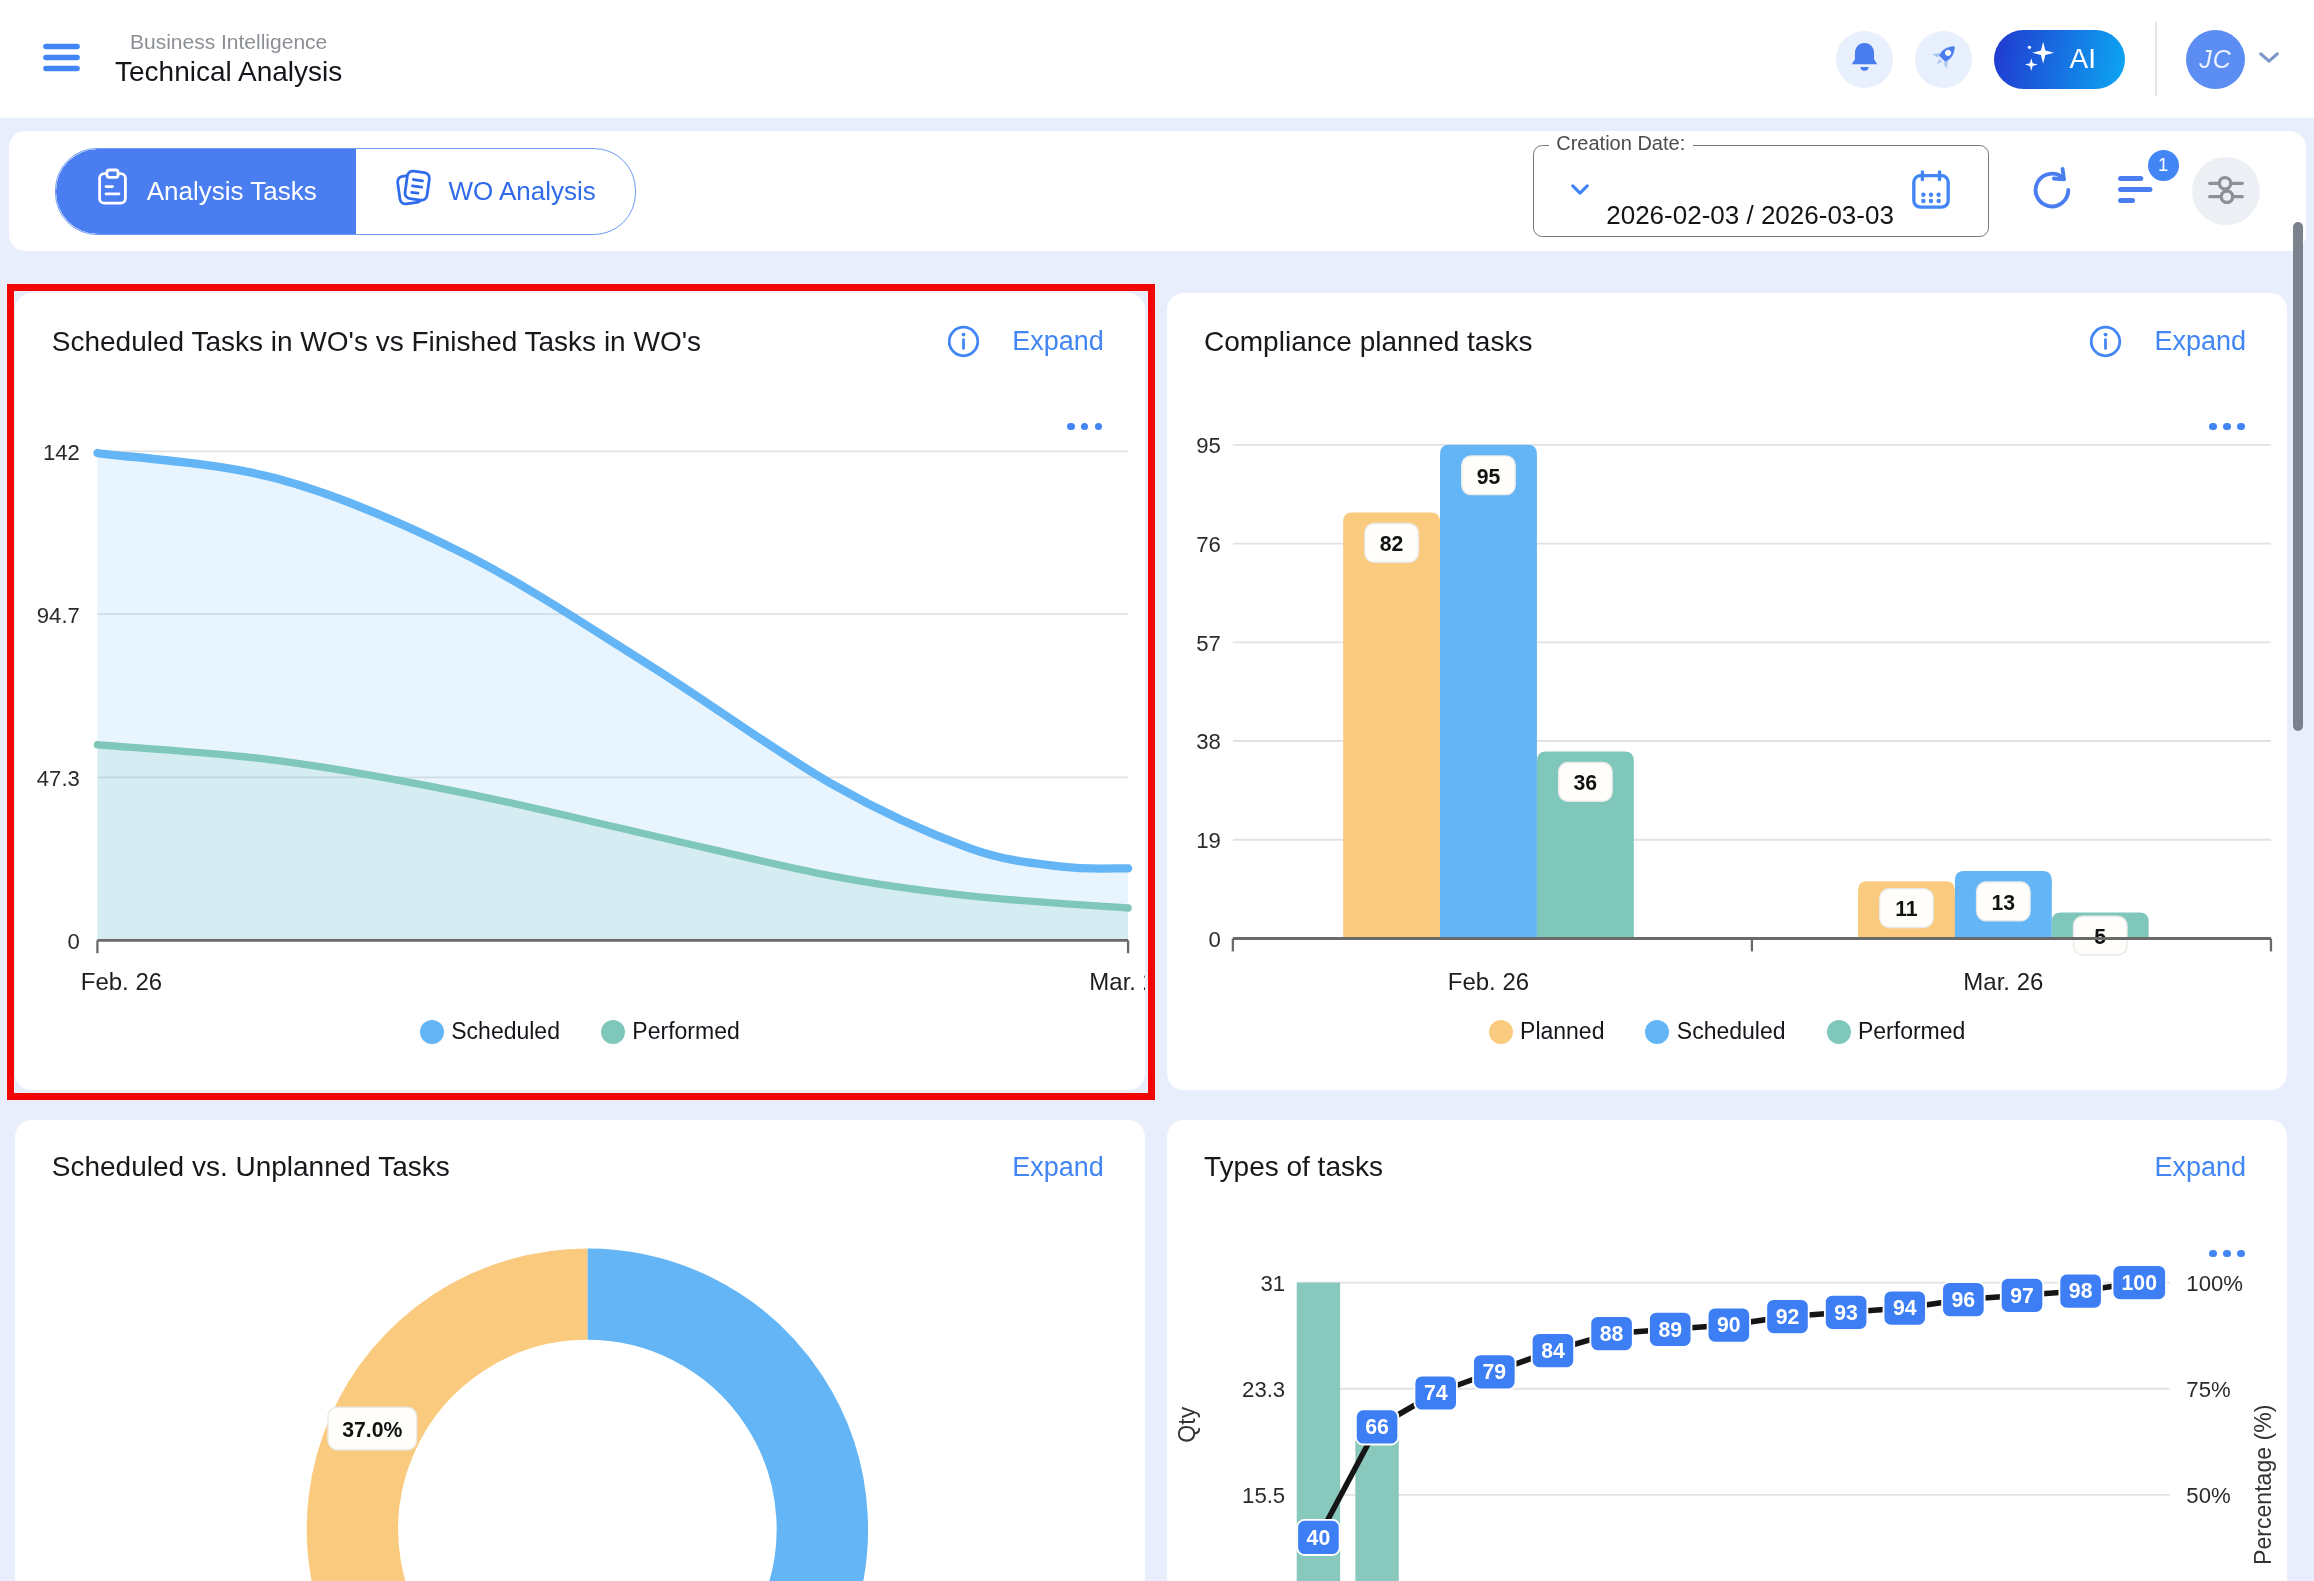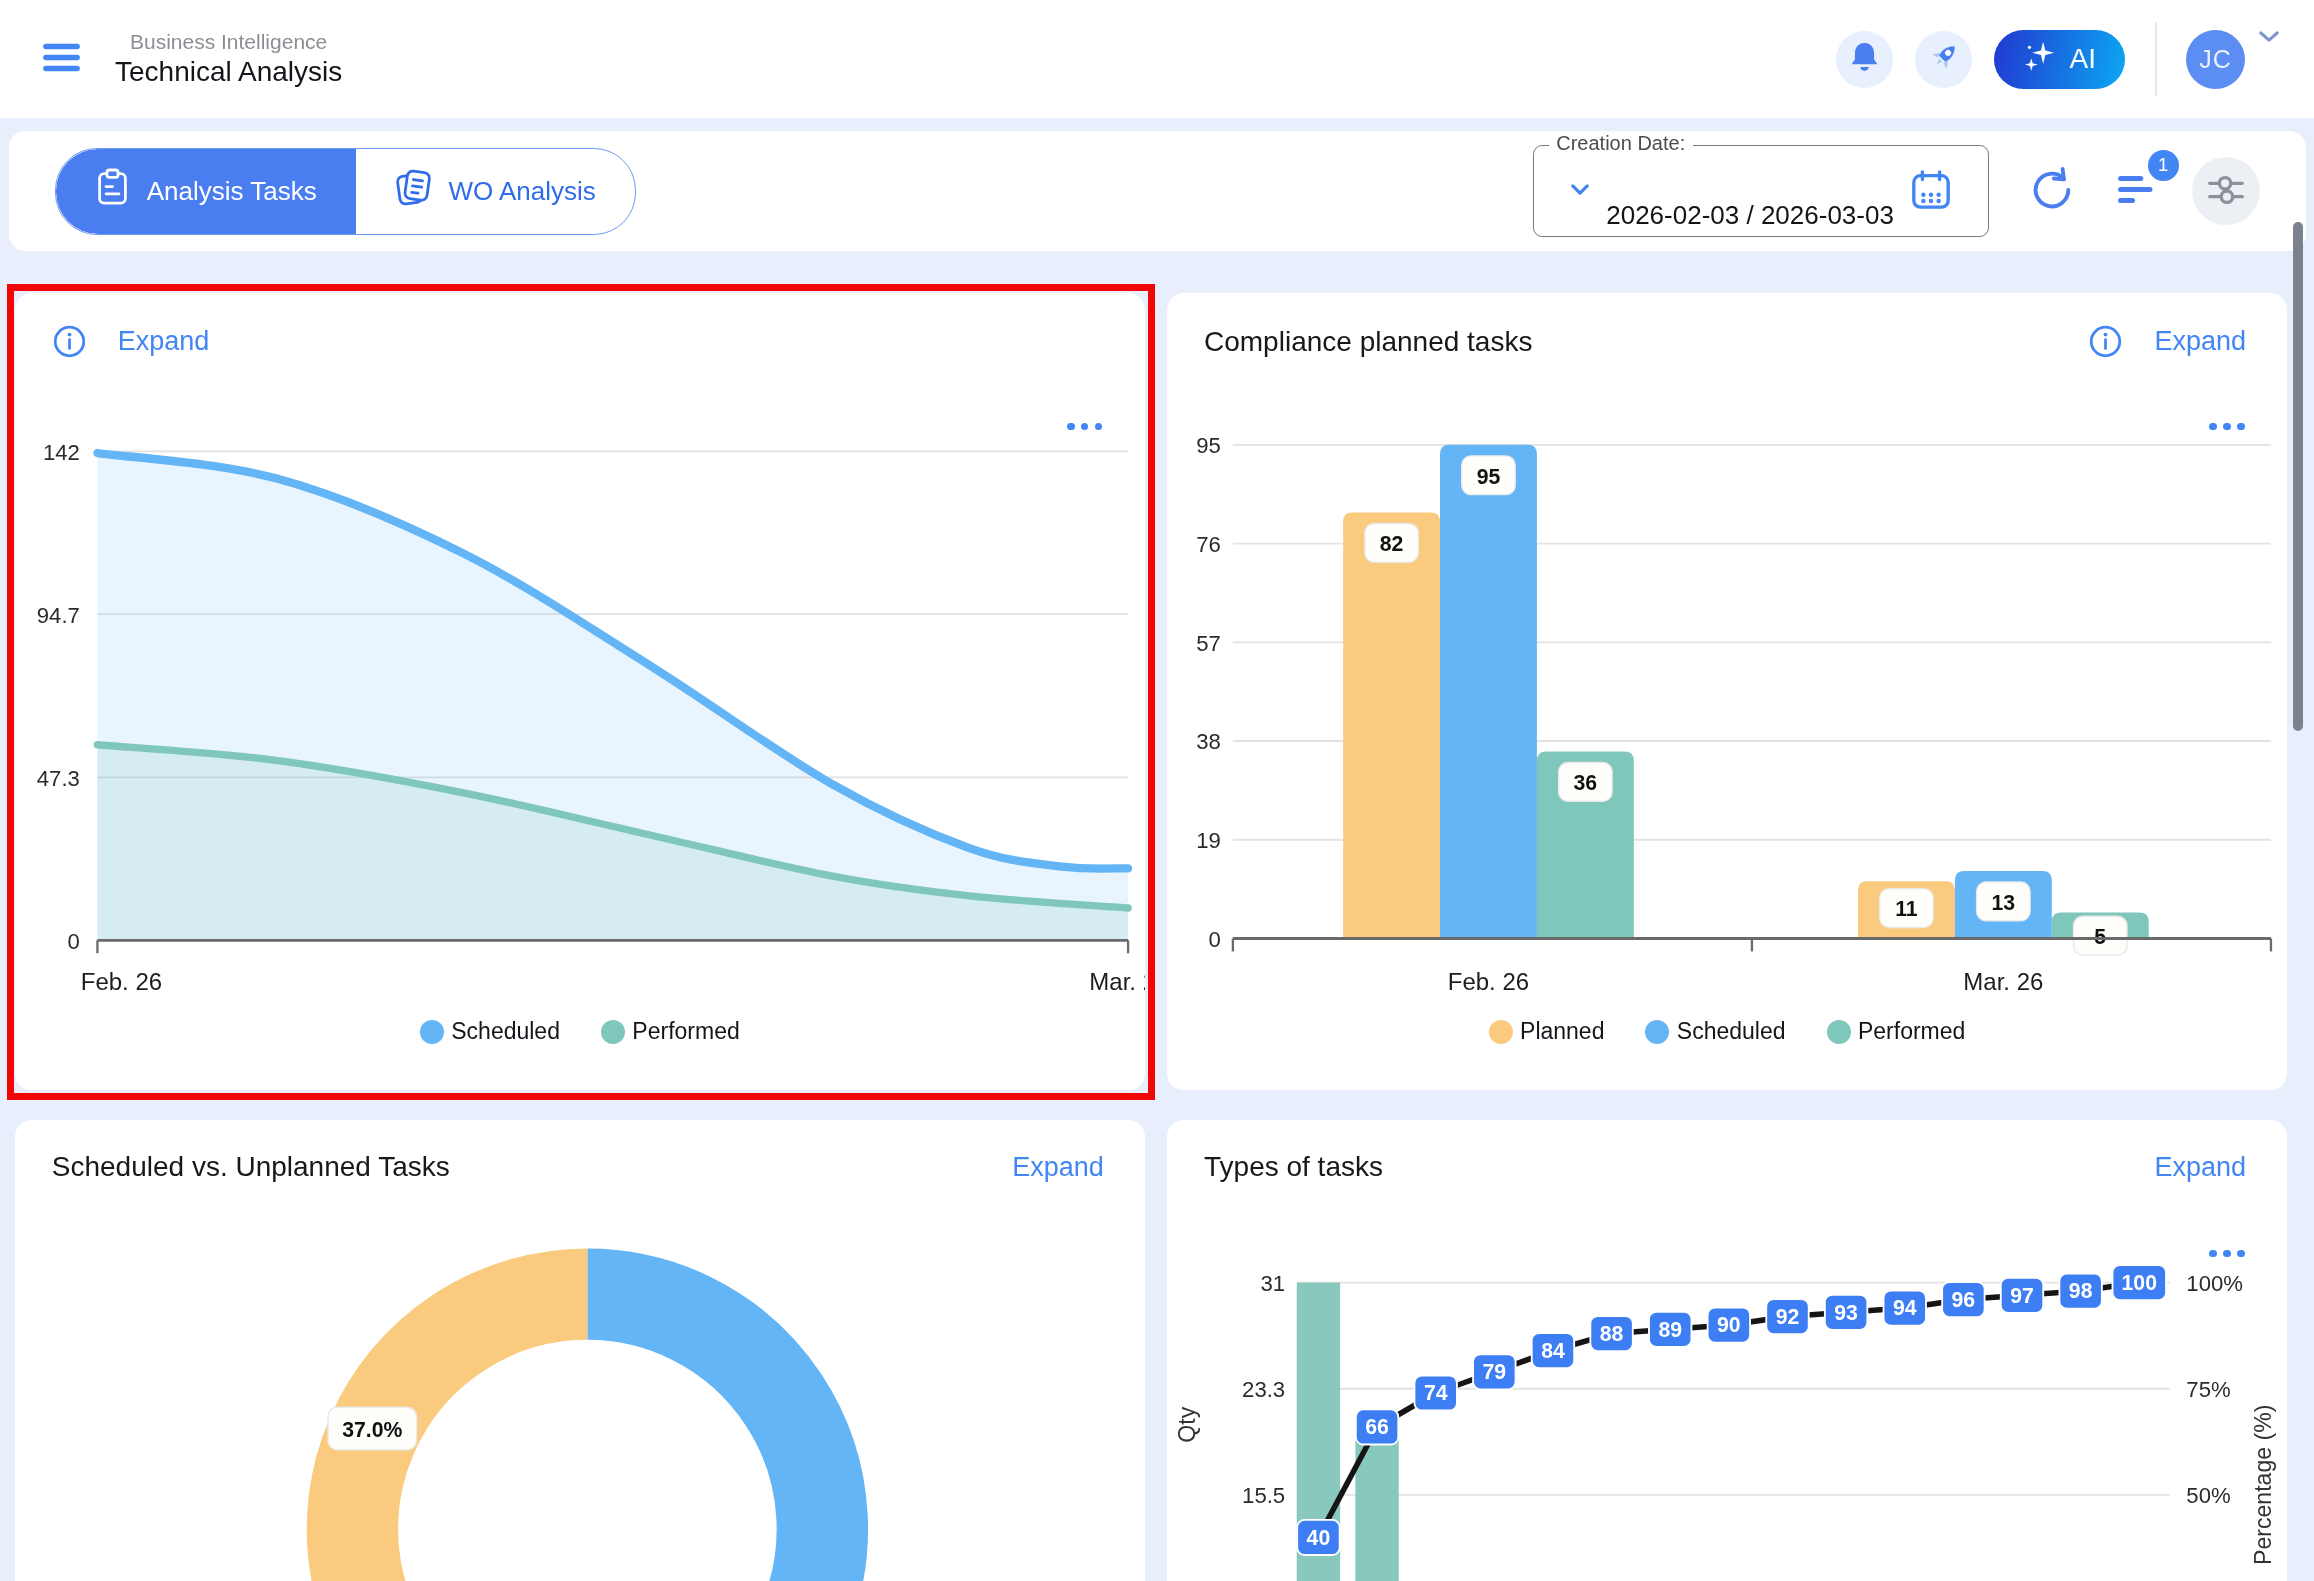--- a/index.html
+++ b/index.html
@@ -14,21 +14,21 @@
   .titles{margin-left:28px;display:flex;flex-direction:column;align-items:center;}
   .app-title{font-size:21px;color:#8b8f94;line-height:1.2;}
   .page-title{font-size:28px;color:#15141A;font-weight:500;line-height:1.25;}
   .header-right{margin-left:auto;display:flex;align-items:center;gap:22px;}
   .icon-circle{width:57px;height:57px;border-radius:50%;background:#E9F0FD;border:none;cursor:pointer;
                display:flex;align-items:center;justify-content:center;padding:0;}
   .ai-btn{height:59px;padding:0 29.5px;border:none;border-radius:29.5px;cursor:pointer;
           background:linear-gradient(100deg,#2138D0 0%,#0CA7F2 100%);
           display:flex;align-items:center;gap:14.8px;color:#fff;font-size:28px;}
   .v-divider{width:1.8px;height:74px;background:#E3E6EB;margin:0 7.4px;}
-  .avatar-wrap{display:flex;gap:13px;cursor:pointer;background:none;border:none;padding:0;}
+  .avatar-wrap{display:flex;align-items:center;gap:13px;cursor:pointer;background:none;border:none;padding:0;font-style:italic;}
   .avatar{width:59px;height:59px;border-radius:50%;background:#5B8DF2;color:#EAF1FF;
           font-size:25px;display:flex;align-items:center;justify-content:center;letter-spacing:0.9px;}
 
   
   .toolbar{position:absolute;left:9.2px;right:9.2px;top:131px;height:120px;background:#fff;border-radius:16.6px;
            display:flex;align-items:center;padding:0 46px;box-sizing:border-box;}
   .tab-group{display:flex;height:85px;border:1.8px solid #6E9BF4;border-radius:42px;overflow:hidden;background:#fff;}
   .tab{display:flex;align-items:center;gap:16.6px;padding:0 39px;font-size:26px;border:none;cursor:pointer;background:transparent;}
   .tab.active{background:#4A7DF0;color:#fff;border-radius:42px 0 0 42px;}
   .tab.inactive{color:#2F6BEA;}
@@ -216,20 +216,21 @@
               <circle cx="23" cy="29" r="6" fill="#ECEFF4"></circle>
               <line x1="29" y1="29" x2="39" y2="29"></line>
         </g>
           </svg>
       </span>
     </button>
   </div>
 
   <div class="card" id="card1">
     <div class="card-header">
+      <span class="card-title">Scheduled Tasks in WO's vs Finished Tasks in WO's</span>
       <button class="info-btn">
         <svg width="35" height="35" viewBox="0 0 38 38">
             <circle cx="19" cy="19" r="15.5" fill="none" stroke="#4285F4" stroke-width="3"></circle>
             <line x1="19" y1="17" x2="19" y2="26.5" stroke="#4285F4" stroke-width="3" stroke-linecap="round"></line>
             <circle cx="19" cy="11.5" r="2.1" fill="#4285F4"></circle>
           </svg>
       </button>
       <a class="expand">Expand</a>
     </div>
     <button class="dots-btn">

